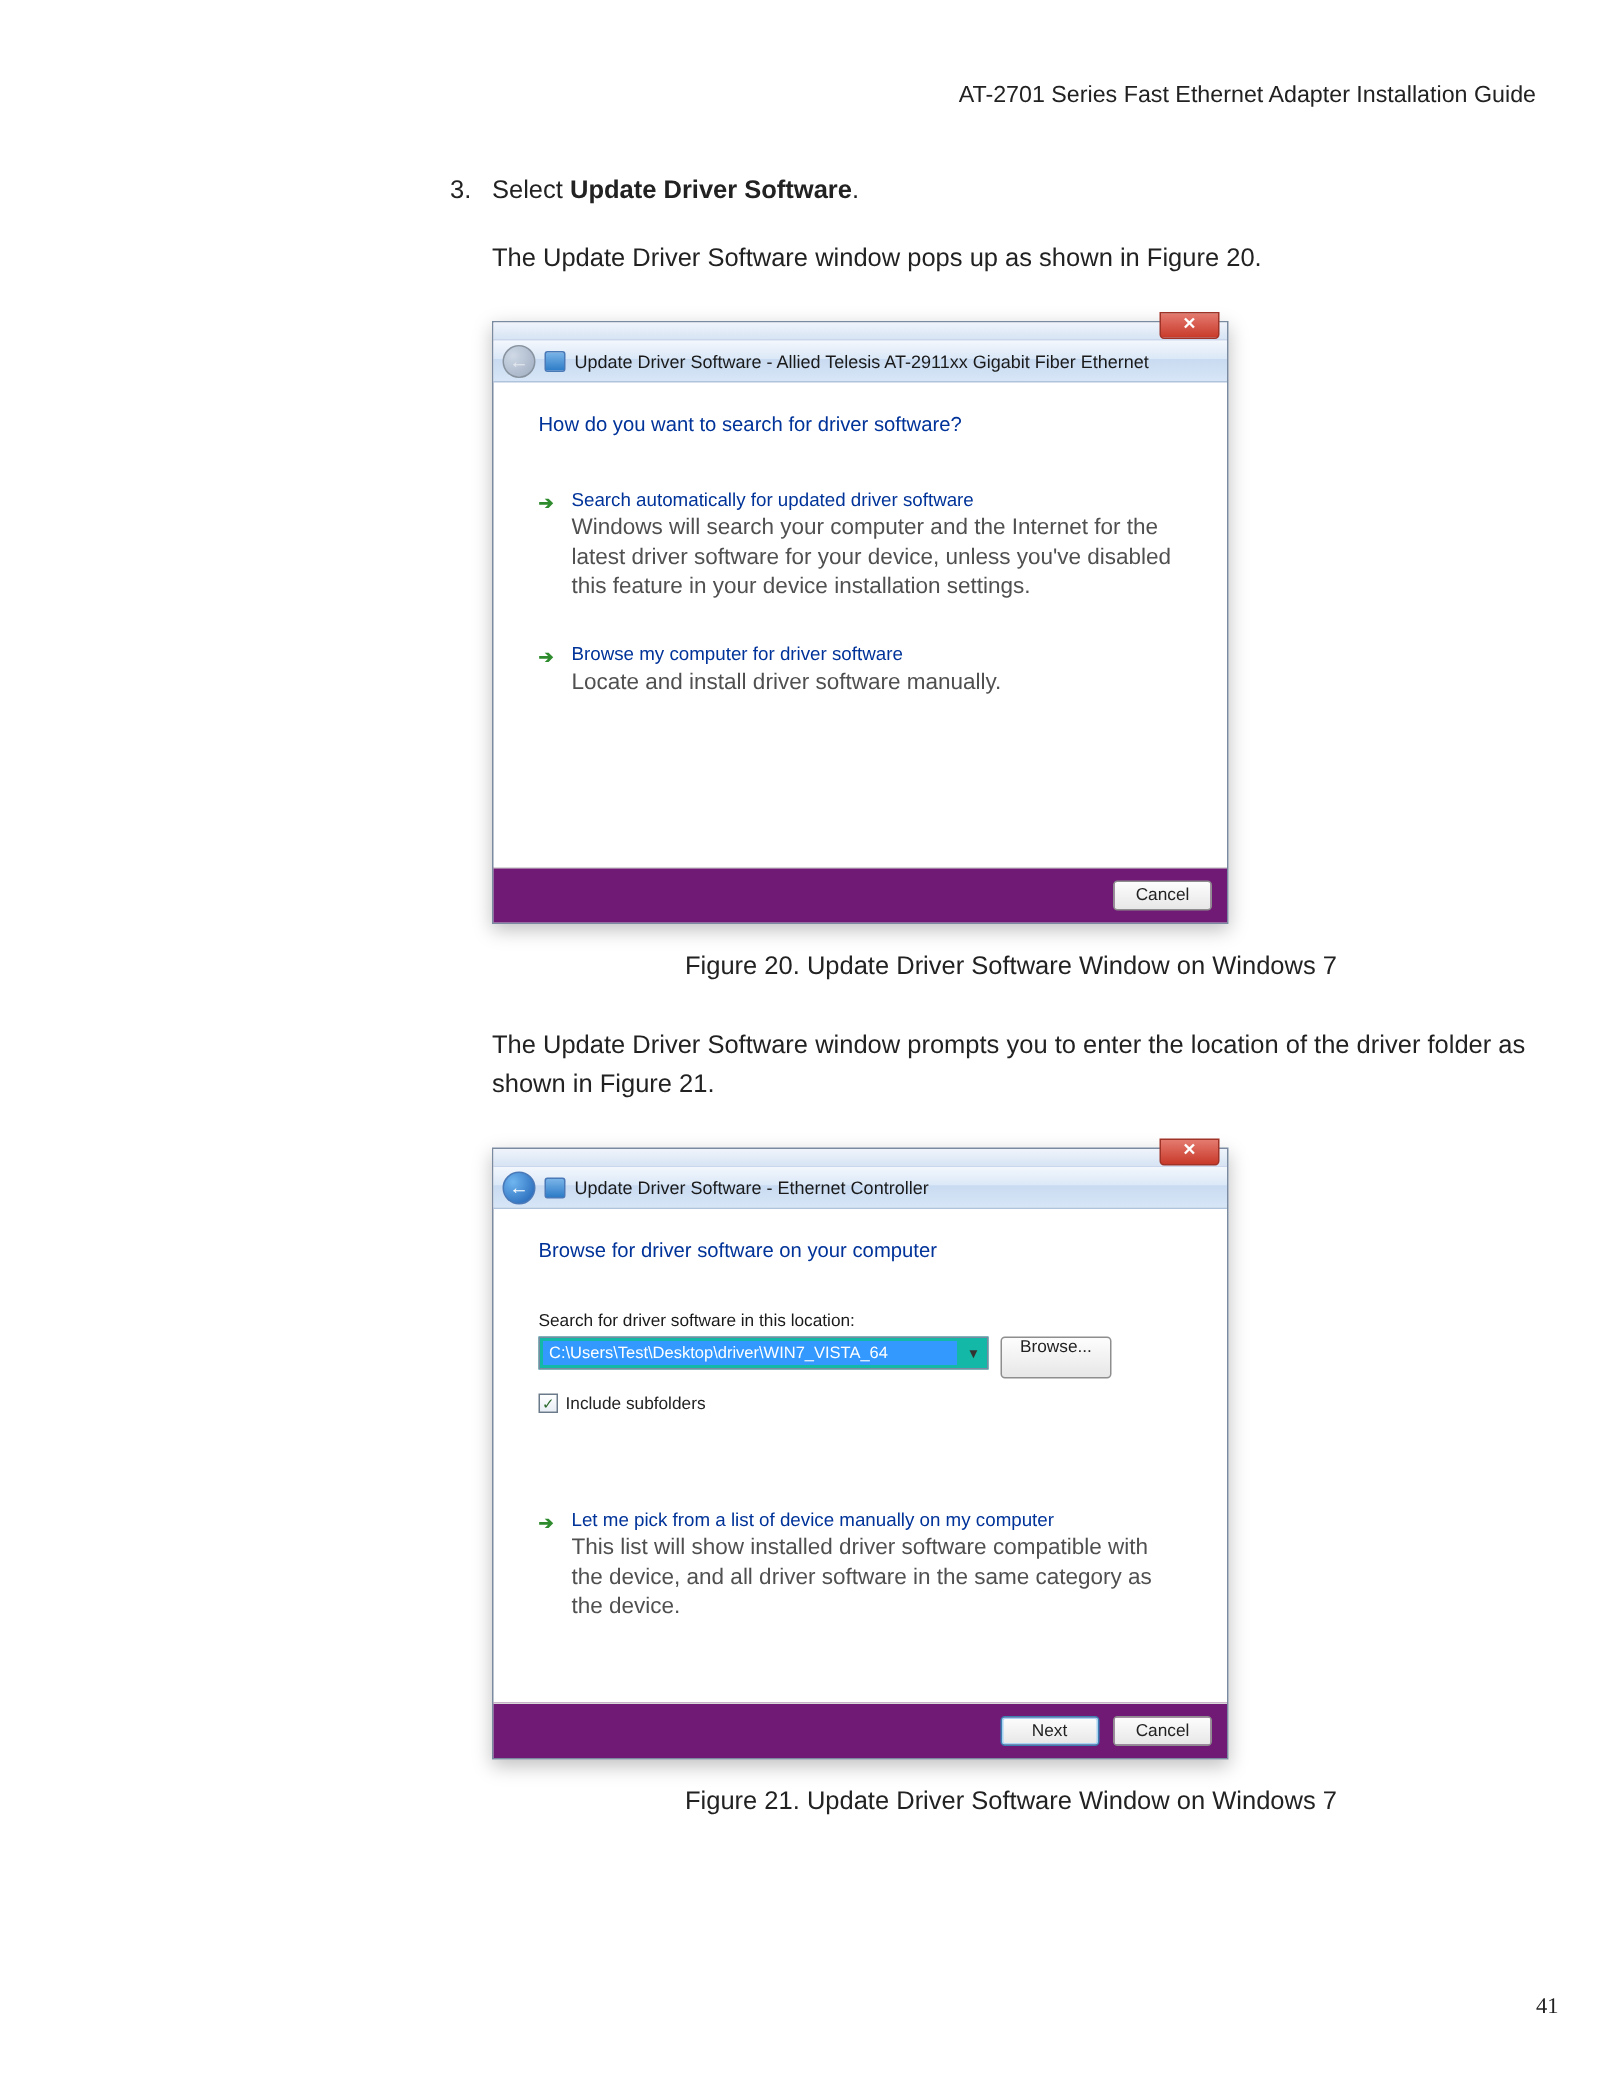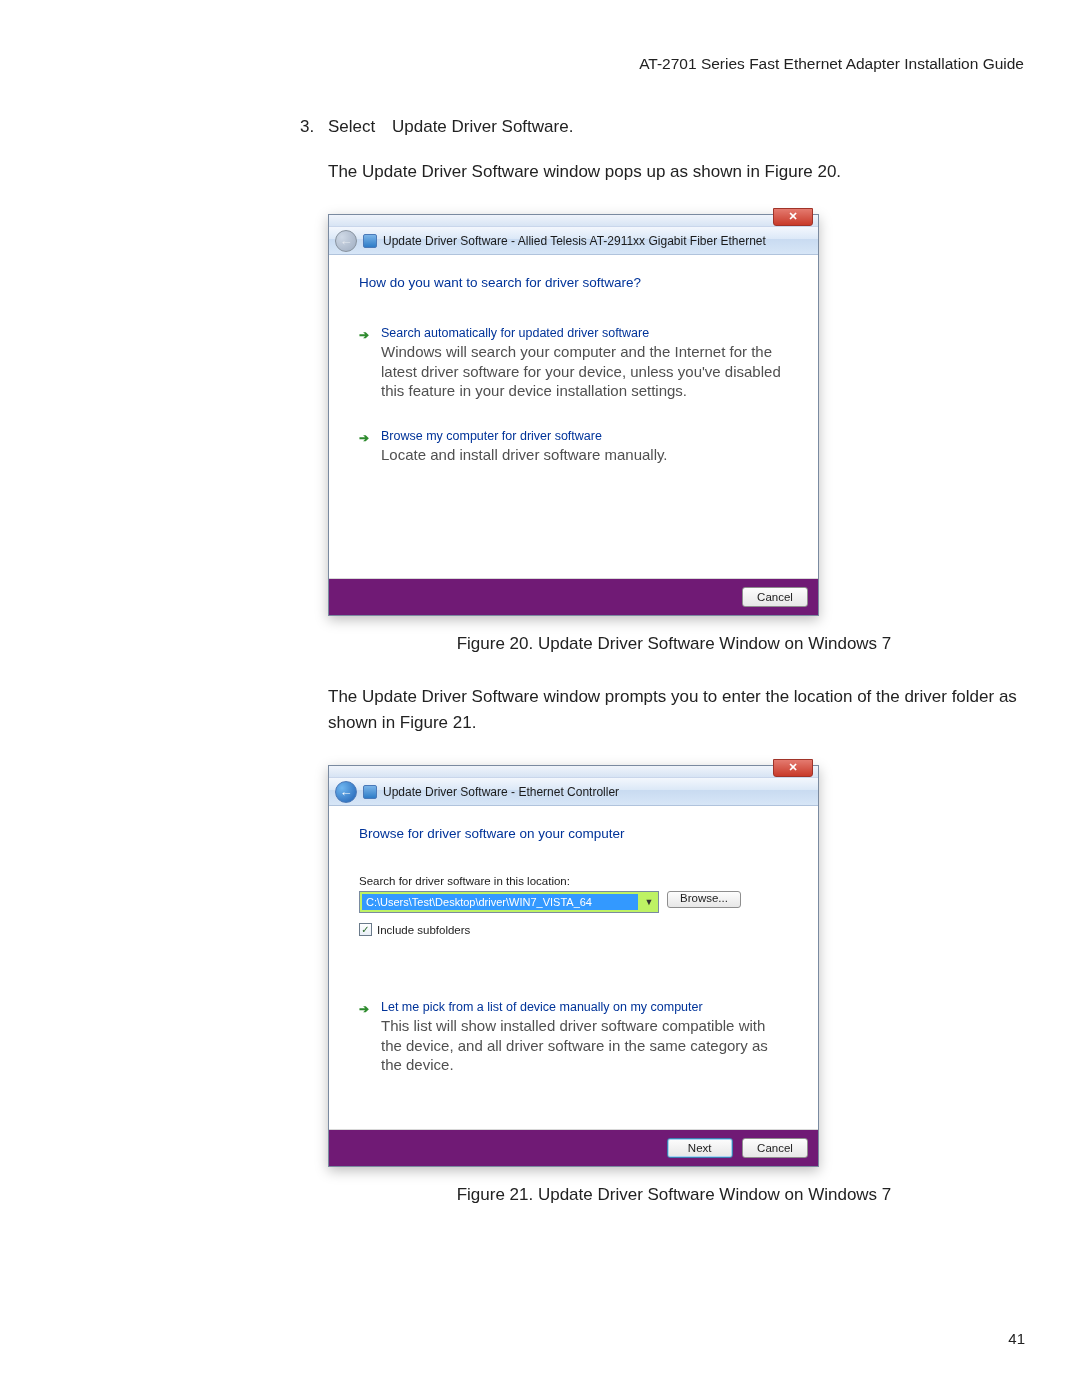--- a/index.html
+++ b/index.html
@@ -28,21 +28,21 @@
   }
   .step-line {
     font-size: 17px;
     line-height: 1.4;
     margin-bottom: 20px;
   }
   .step-num {
     display: inline-block;
     width: 28px;
   }
-  .bold { font-weight: normal; margin-left: 12px; }
+  .bold { font-weight: bold; }
   .step-body {
     margin-left: 28px;
     font-size: 17px;
     line-height: 1.5;
     margin-bottom: 30px;
   }
   .figure-wrap {
     margin-left: 28px;
     margin-bottom: 18px;
   }
@@ -182,21 +182,21 @@
   .path-row {
     display: flex;
     align-items: stretch;
     gap: 8px;
     margin-bottom: 10px;
   }
   .path-box {
     flex: 0 0 300px;
     height: 22px;
     border: 1px solid #7a8aa0;
-    background: #bef264;
+    background: #14b8a6;
     display: flex;
     align-items: center;
     position: relative;
   }
   .path-text {
     flex: 1;
     padding: 0 4px;
     font-size: 11px;
     color: #000;
     background: #3399ff;
@@ -205,21 +205,21 @@
     line-height: 16px;
     margin: 2px;
   }
   .dd-arrow {
     width: 18px;
     text-align: center;
     font-size: 9px;
     color: #333;
   }
   .browse-btn {
-    height: 17px;
+    height: 28px;
     padding: 0 12px;
     font-size: 11.5px;
     background: linear-gradient(#fdfdfd,#e7e7e7);
     border: 1px solid #8e8e8e;
     border-radius: 3px;
     cursor: pointer;
   }
   .chk-row {
     display: flex;
     align-items: center;
@@ -232,23 +232,24 @@
     border: 1px solid #6a7a8a;
     background: linear-gradient(#fff,#e8eef6);
     display: flex;
     align-items: center;
     justify-content: center;
     font-size: 10px;
     color: #2c6a2c;
   }
   .page-num {
     position: absolute;
-    right: 55px;
+    right: 41px;
     bottom: 50px;
     font-size: 15px;
+    font-family: Liberation Serif, serif;
   }
 </style>
 </head>
 <body>
 
 <div class="page-header">AT-2701 Series Fast Ethernet Adapter Installation Guide</div>
 
 <div class="content">
 
   <div class="step">

